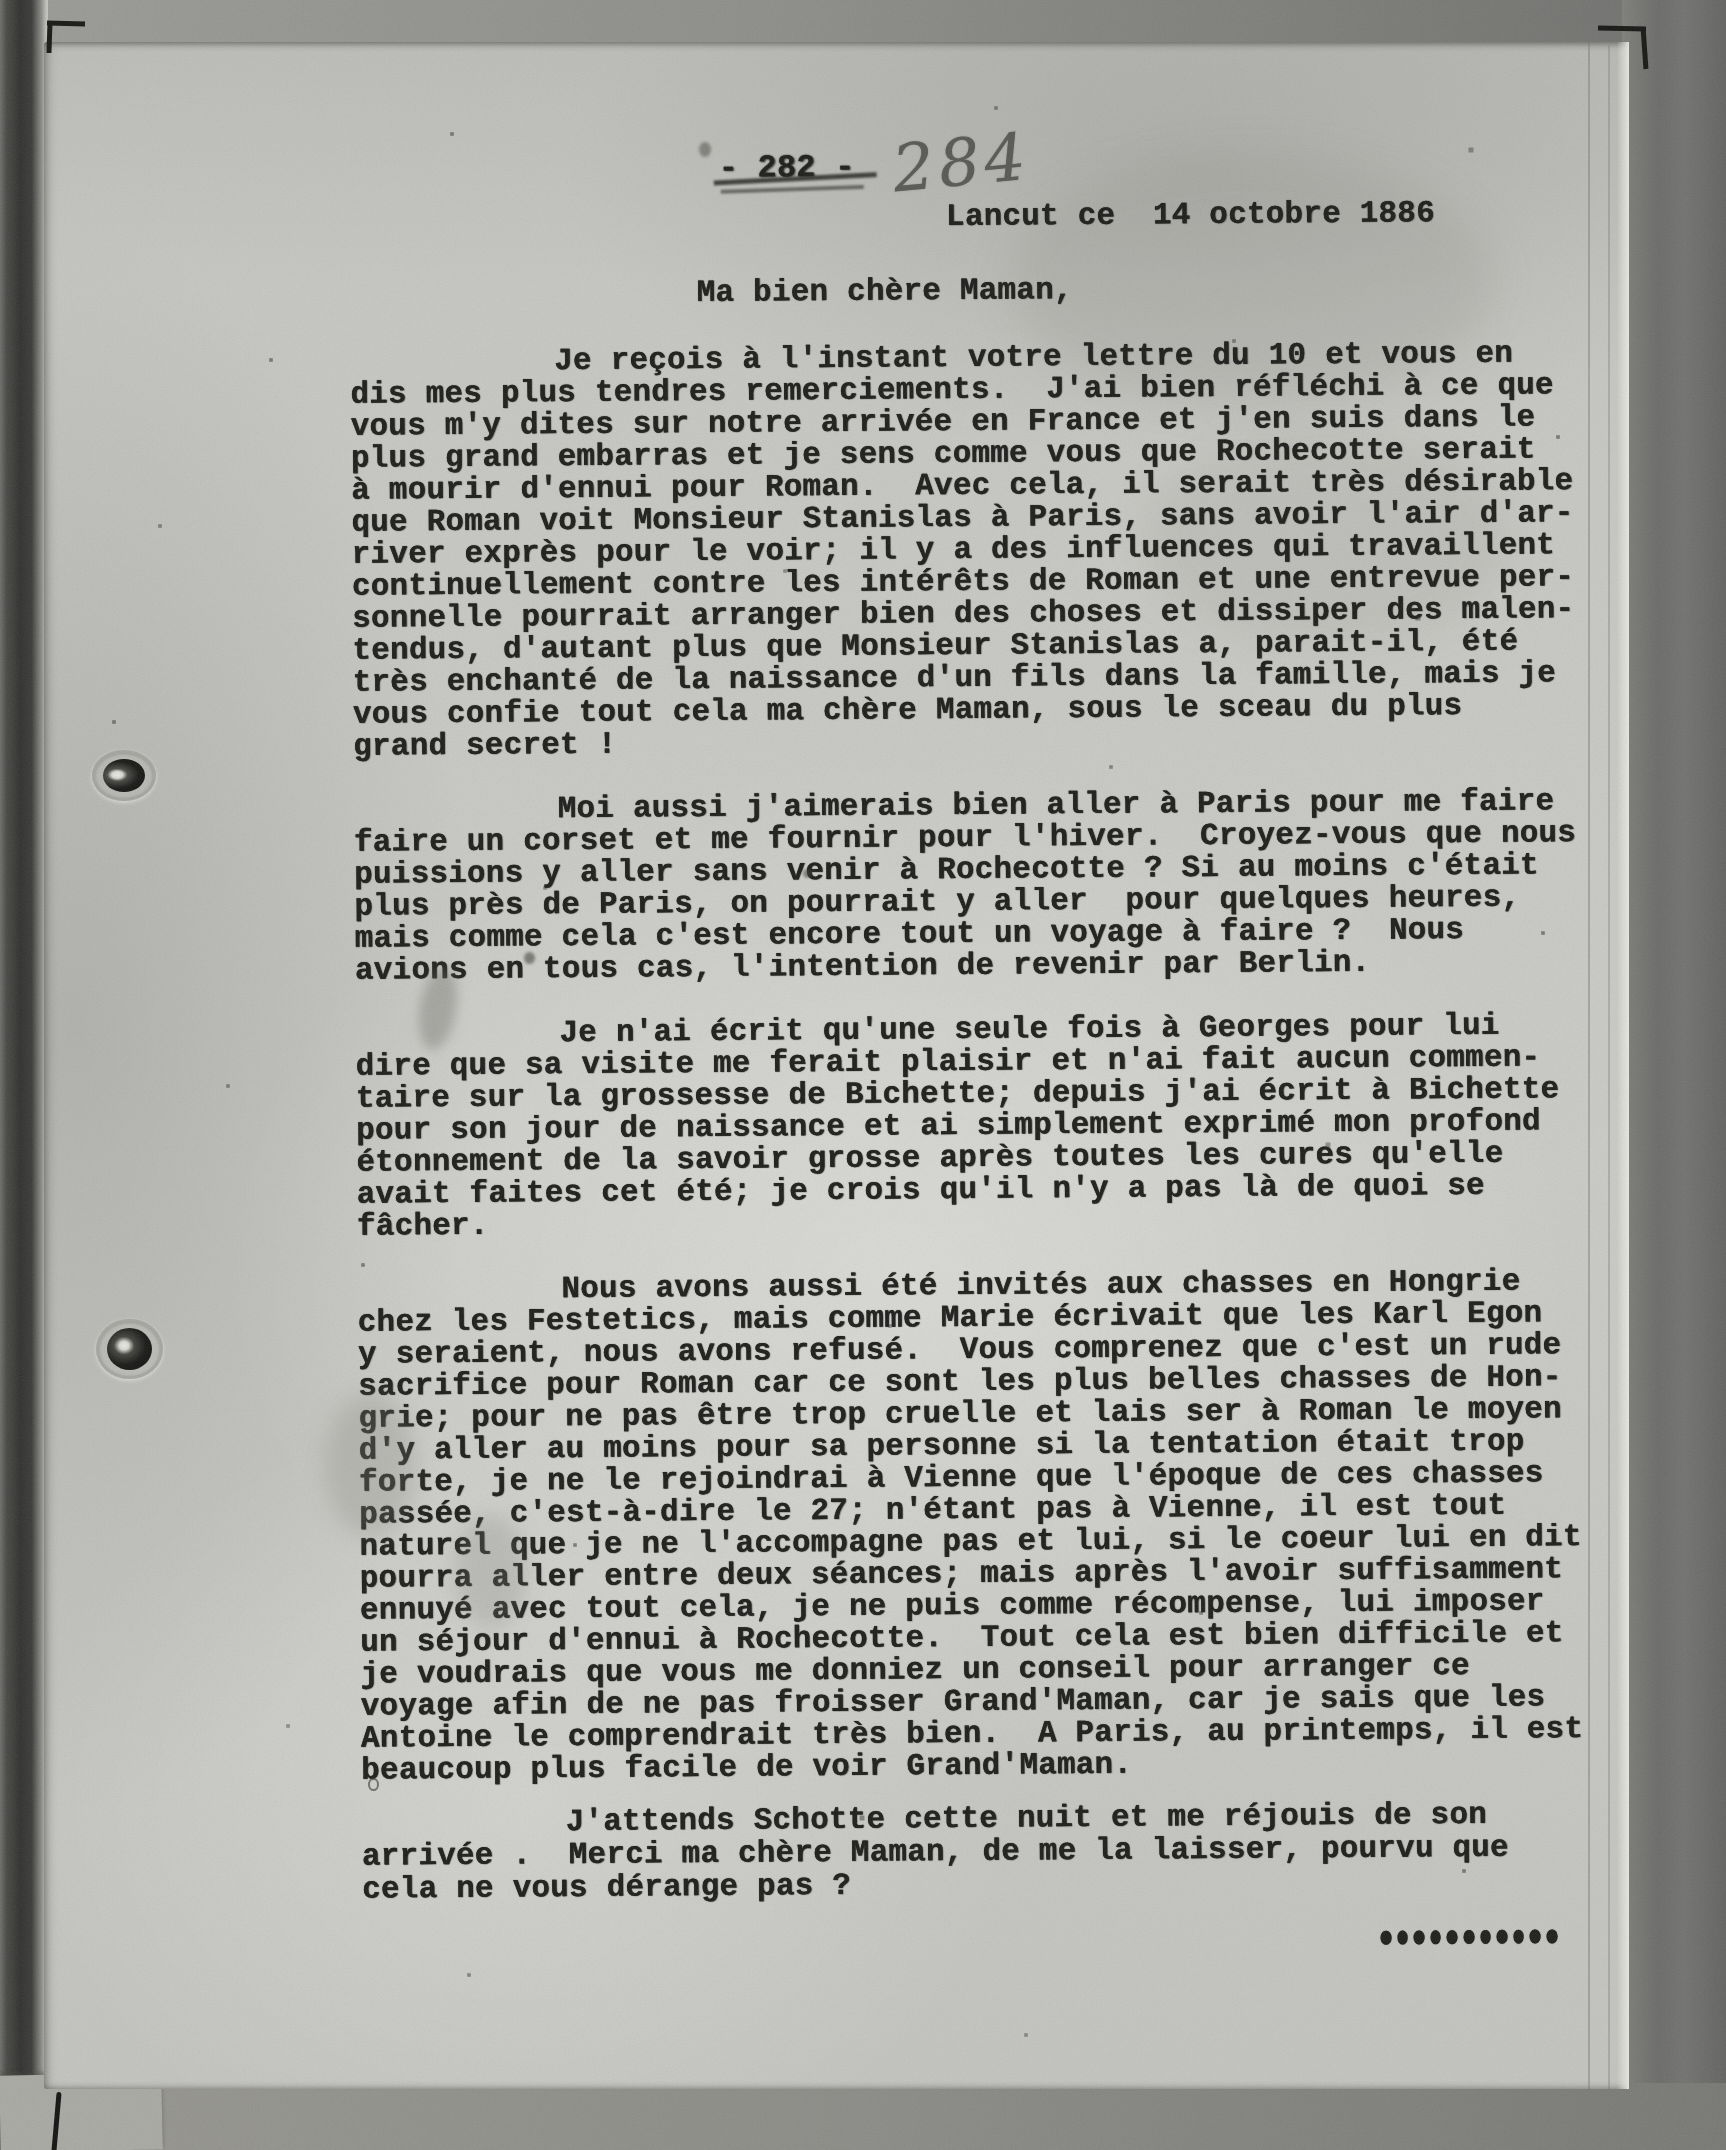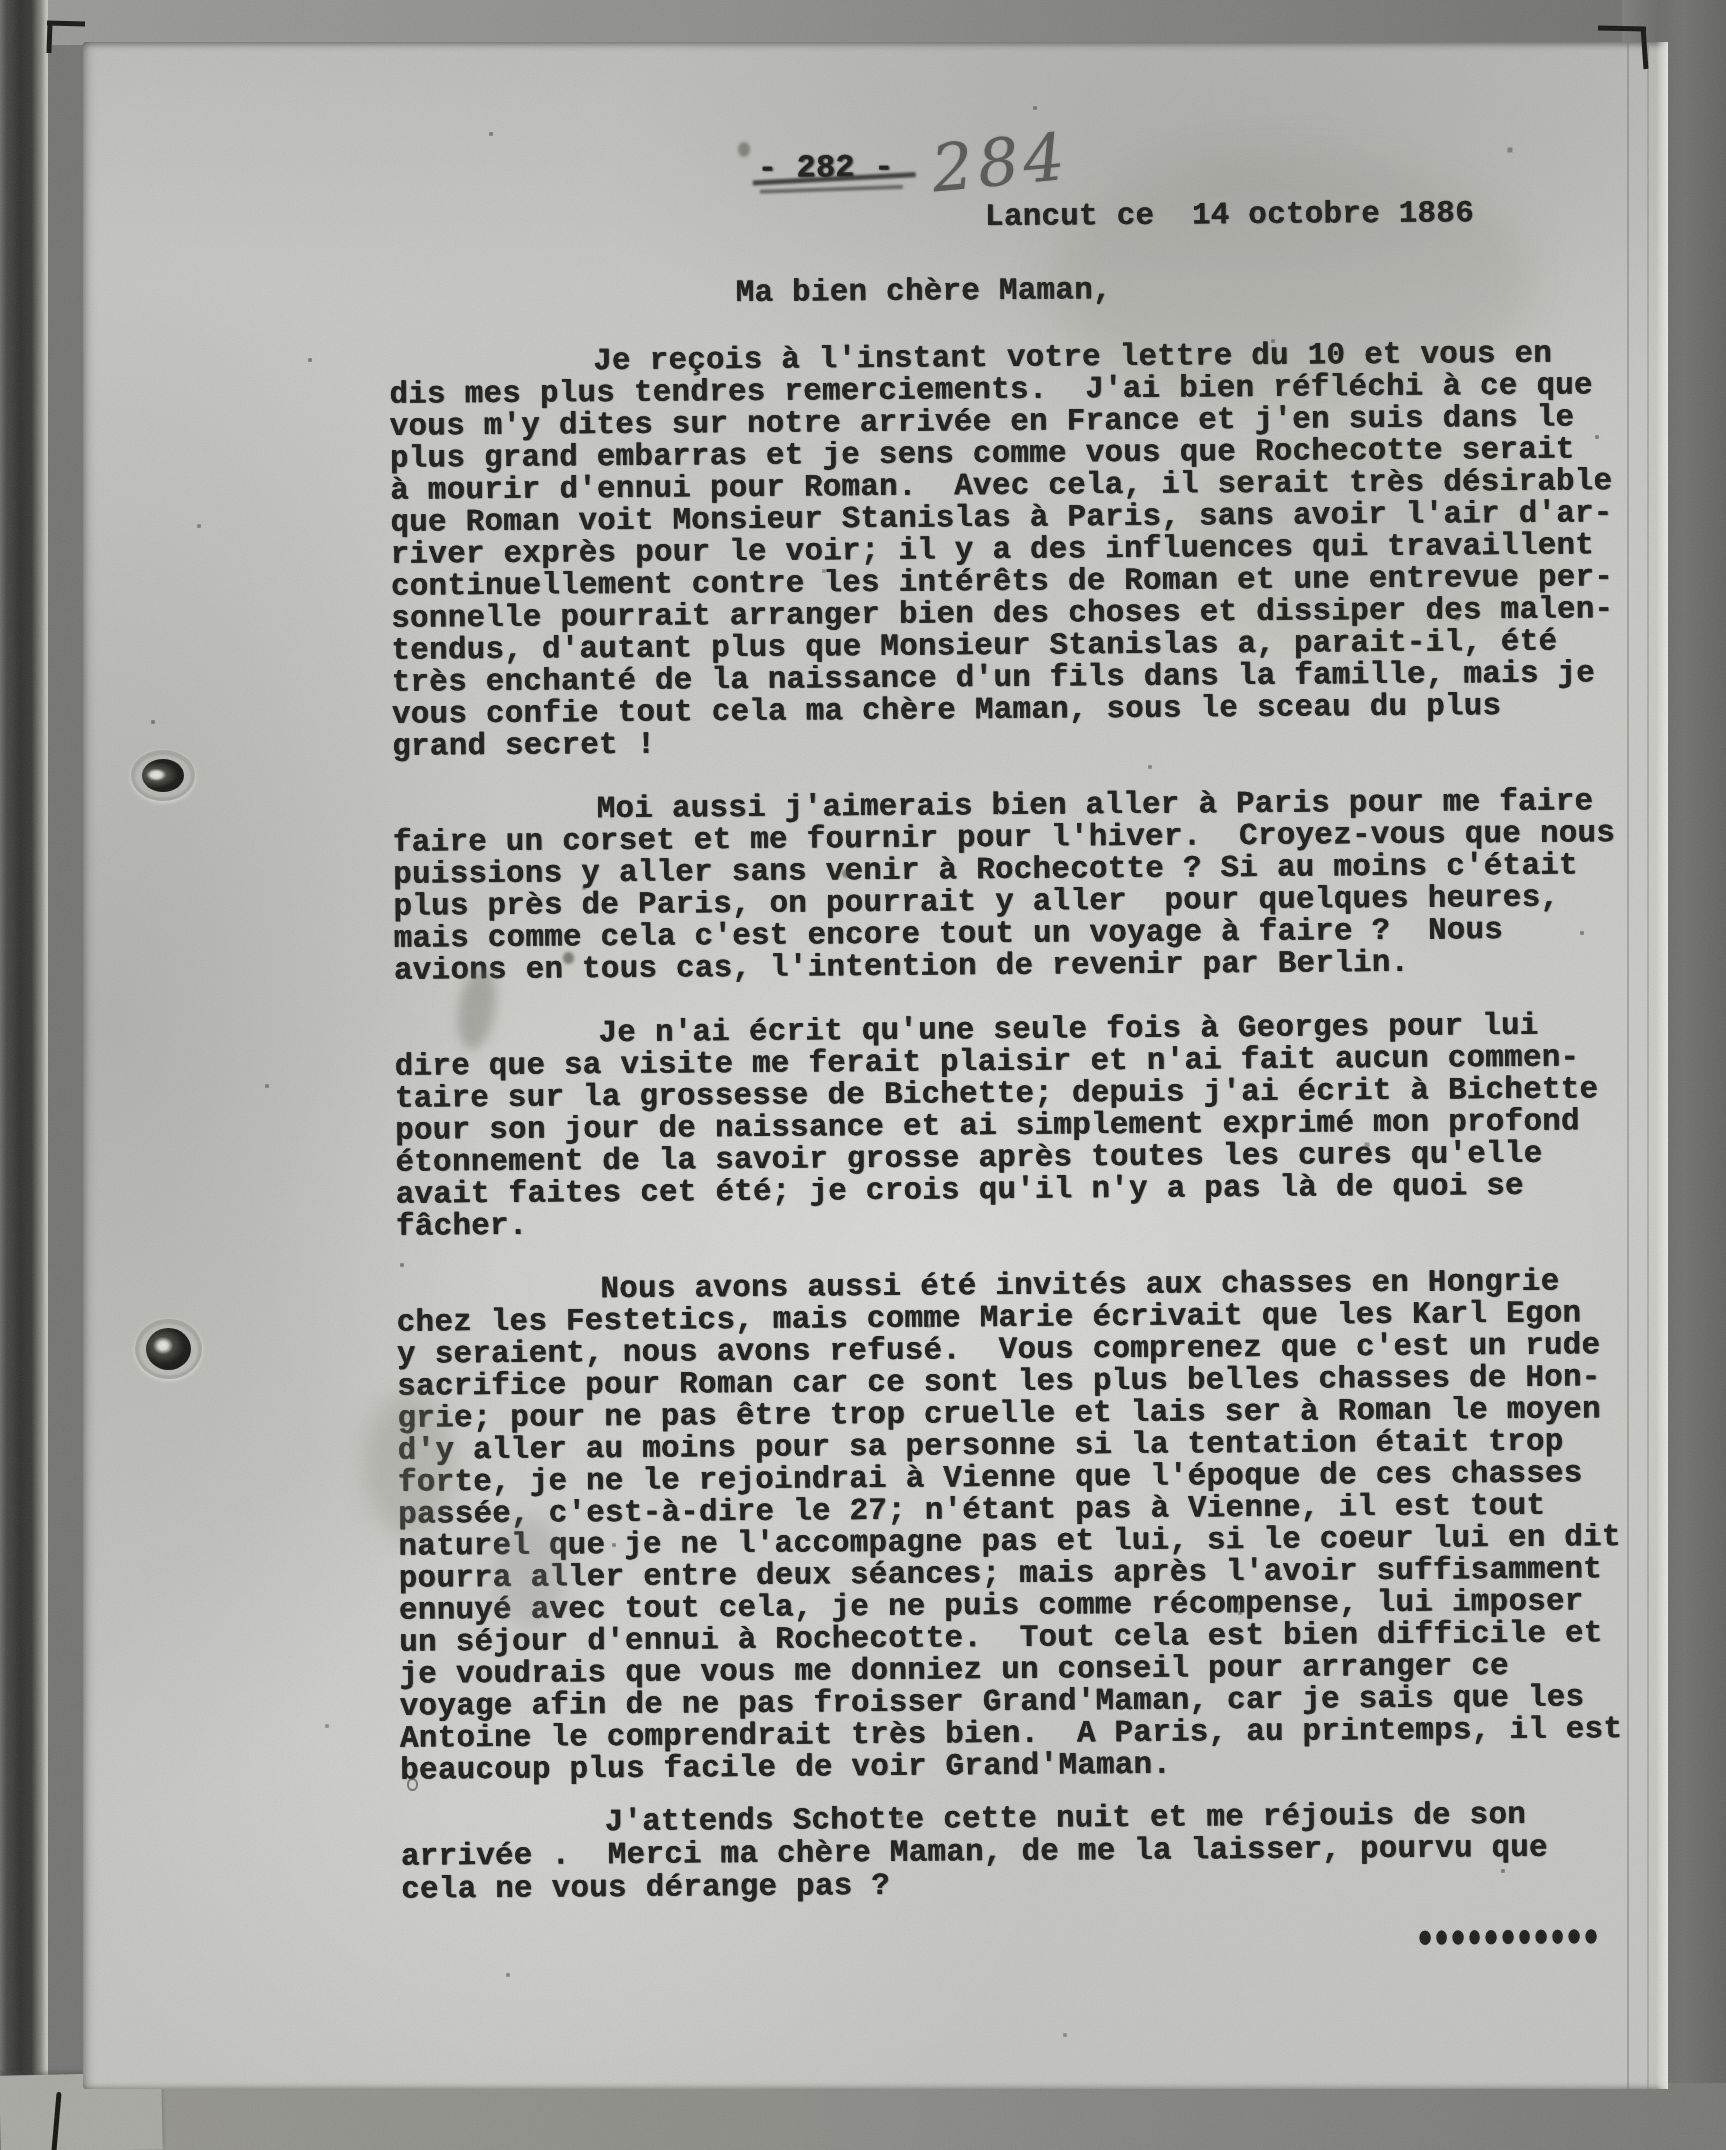--- a/index.html
+++ b/index.html
@@ -23,21 +23,21 @@
   .paper{left:44px;top:42px;width:1585px;height:2047px;border-radius:2.3px;
     background:
       radial-gradient(943px 717px at 54% 60%, rgba(255,255,255,.30), transparent 72%),
       radial-gradient(717px 566px at 30% 86%, rgba(255,255,255,.22), transparent 70%),
       radial-gradient(830px 392px at 72% 6%, rgba(92,92,88,.20), transparent 75%),
       radial-gradient(574px 1132px at 2% 48%, rgba(96,96,92,.24), transparent 70%),
       linear-gradient(180deg,#bcbcb8 0%,#c6c6c2 12%,#cacac6 55%,#c3c3bf 100%);
     box-shadow:inset 0 5.3px 7.5px -3.8px rgba(55,55,52,.6),
                inset 6.8px 0 10.6px -5.3px rgba(55,55,52,.55),
                inset -3.8px 0 7.5px -3.8px rgba(55,55,52,.35),
-               inset 0 -4.5px 7.5px -4.5px rgba(55,55,52,.45);margin-left:39px;}
+               inset 0 -4.5px 7.5px -4.5px rgba(55,55,52,.45);}
   .edge-line-r1{left:1544px;top:0;width:1.5px;height:2047px;background:rgba(118,118,112,.45);}
   .edge-line-r2{left:1564px;top:3px;width:1.5px;height:2044px;background:rgba(118,118,112,.35);}
   .edge-bright{left:1573px;top:0;width:12px;height:2047px;
                background:linear-gradient(90deg,rgba(236,236,230,0),rgba(240,240,234,.95));}
 
   
   .txt{font:700 31px/32px "Liberation Mono",monospace;color:#1c1c1a;white-space:pre;
        letter-spacing:0.2px;
        text-shadow:0 0 0.8px rgba(25,25,22,.95),0.8px 0.4px 0.8px rgba(40,40,35,.40);}
   .tilt{left:0;top:0;width:1585px;height:2047px;transform:rotate(-.45deg);transform-origin:792px 679px;}

